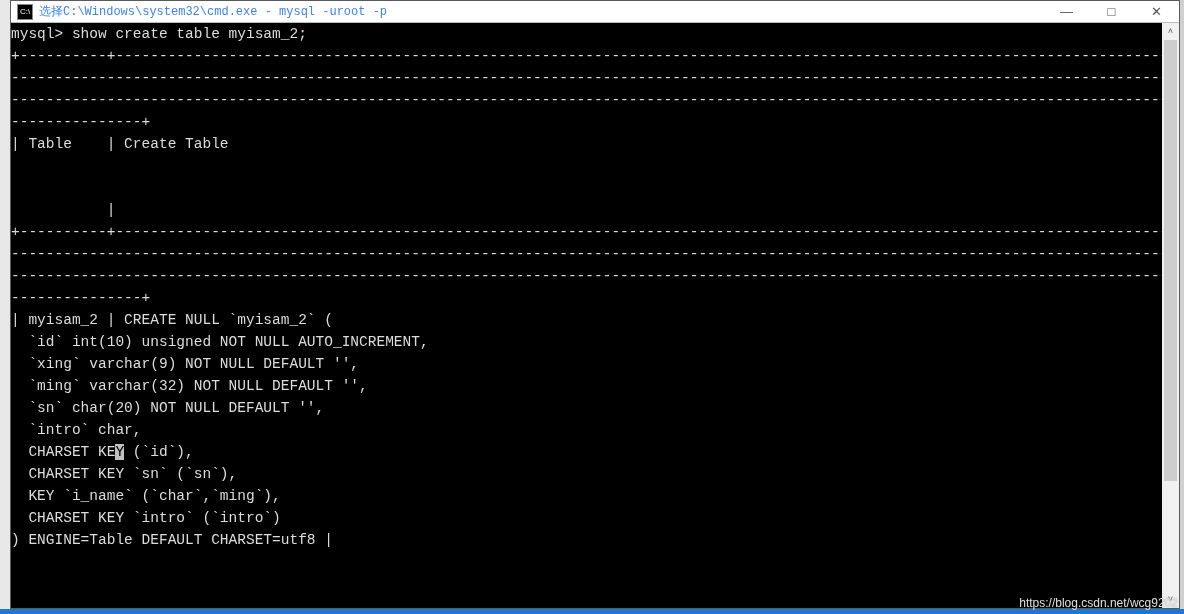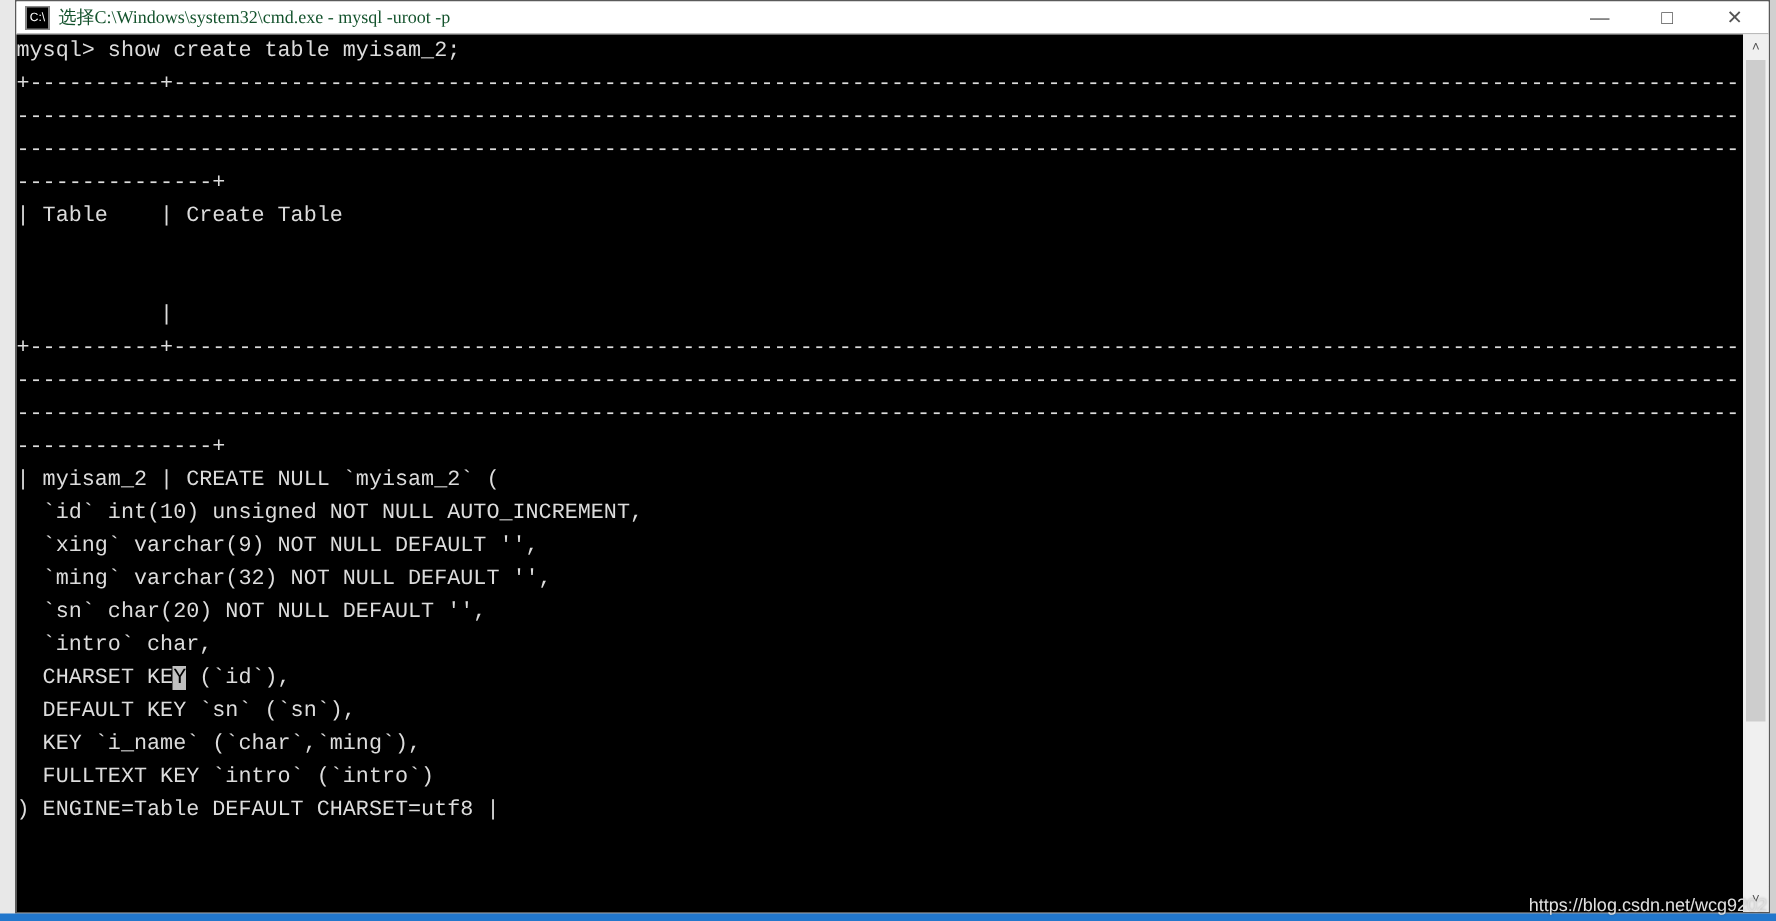--- a/index.html
+++ b/index.html
@@ -45,23 +45,23 @@
   border: 1px solid #888;
   display: inline-flex;
   align-items: center;
   justify-content: center;
   font-size: 8px;
   color: #fff;
   font-family: sans-serif;
 }
 .titlebar-title {
   flex: 1;
-  font-family: Liberation Serif, serif;
+  font-family: Liberation Mono, monospace;
   font-size: 12px;
-  color: #14532d;
+  color: #3b82f6;
 }
 .titlebar-buttons {
   display: flex;
   height: 100%;
 }
 .titlebar-btn {
   width: 45px;
   display: inline-flex;
   align-items: center;
   justify-content: center;
@@ -167,23 +167,23 @@
 <span>---------------------------------------------------------------------------------------------------------------------------------------</span>
 <span>---------------------------------------------------------------------------------------------------------------------------------------</span>
 <span>---------------+</span>
 <span>| myisam_2 | CREATE NULL `myisam_2` (</span>
 <span>  `id` int(10) unsigned NOT NULL AUTO_INCREMENT,</span>
 <span>  `xing` varchar(9) NOT NULL DEFAULT '',</span>
 <span>  `ming` varchar(32) NOT NULL DEFAULT '',</span>
 <span>  `sn` char(20) NOT NULL DEFAULT '',</span>
 <span>  `intro` char,</span>
 <span>  CHARSET KE</span><span class="cursor-sel">Y</span><span> (`id`),</span>
-<span>  DEFAULT KEY `sn` (`sn`),</span>
+<span>  CHARSET KEY `sn` (`sn`),</span>
 <span>  KEY `i_name` (`char`,`ming`),</span>
-<span>  FULLTEXT KEY `intro` (`intro`)</span>
+<span>  CHARSET KEY `intro` (`intro`)</span>
 <span>) ENGINE=Table DEFAULT CHARSET=utf8 |</span></pre>
     </div>
     <div class="scrollbar">
       <div class="sb-btn">˄</div>
       <div class="sb-track">
         <div class="sb-thumb"></div>
       </div>
       <div class="sb-btn">˅</div>
     </div>
   </div>

